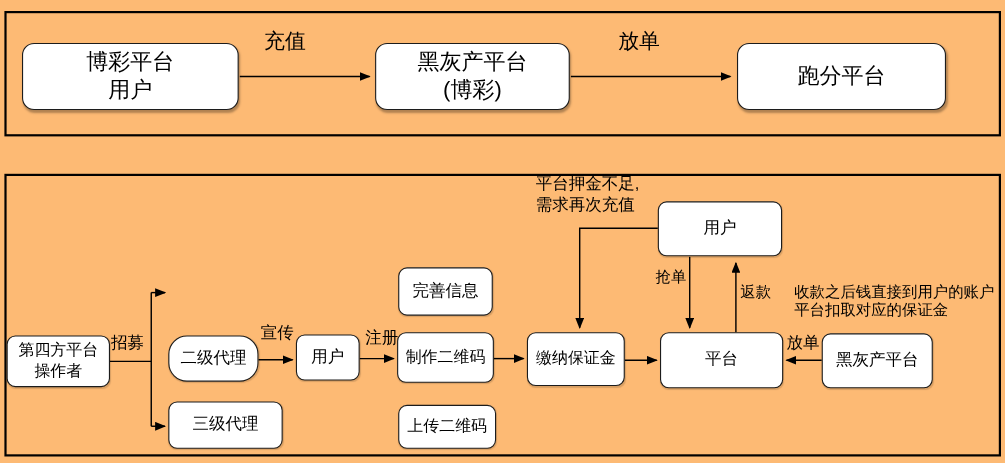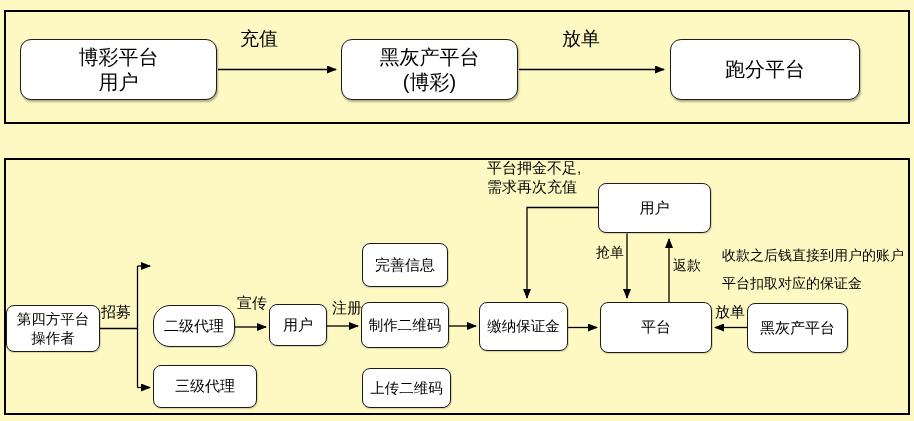--- a/index.html
+++ b/index.html
@@ -1,17 +1,17 @@
 <!DOCTYPE html>
 <html><head>
 <meta charset="utf-8">
 <style>
   html,body{margin:0;padding:0;background:#fff;}
   .canvas{
-    position:relative;width:914px;height:421px;background:#fef9c3;
+    position:relative;width:914px;height:421px;background:#fdba74;
     font-family:"Liberation Sans",sans-serif;color:#000;overflow:hidden;
   }
   .panel{position:absolute;border:2px solid #000;background:transparent;box-sizing:border-box;}
   #p1{left:4px;top:10px;width:906px;height:114px;}
   #p2{left:4px;top:158px;width:906px;height:257px;}
   svg.overlay{position:absolute;left:0;top:0;}
   .box{
     position:absolute;display:flex;align-items:center;justify-content:center;
     text-align:center;background:#fff;border:1.4px solid #1c1c1c;
     box-sizing:border-box;white-space:pre-line;line-height:1.25;
@@ -39,21 +39,21 @@
   #l-chongzhi{left:219px;top:28px;width:80px;}
   #l-fangdan-top{left:541px;top:28px;width:80px;}
   #l-zhaomu{left:97px;top:303px;width:38px;}
   #l-xuanchuan{left:233px;top:294px;width:38px;}
   #l-zhuce{left:328px;top:299px;width:38px;}
   #l-fangdan-bot{left:711px;top:303px;width:38px;}
   #l-qiangdan{left:594px;top:245px;width:32px;font-size:14px;font-family:Liberation Serif, serif;}
   #l-fankuan{left:671px;top:257px;width:32px;font-size:14px;}
   .ann{position:absolute;text-align:left;white-space:pre-line;}
   #ann1{left:487px;top:158px;font-size:15px;line-height:19px;}
-  #ann2{left:722px;top:241px;font-size:14px;line-height:28px;}
+  #ann2{left:722px;top:257px;font-size:14px;line-height:16px;}
 </style>
 </head>
 <body>
 
 <div class="canvas">
 
   <div class="panel" id="p1"></div>
   <div class="panel" id="p2"></div>
 
   <svg class="overlay" width="914" height="421">

